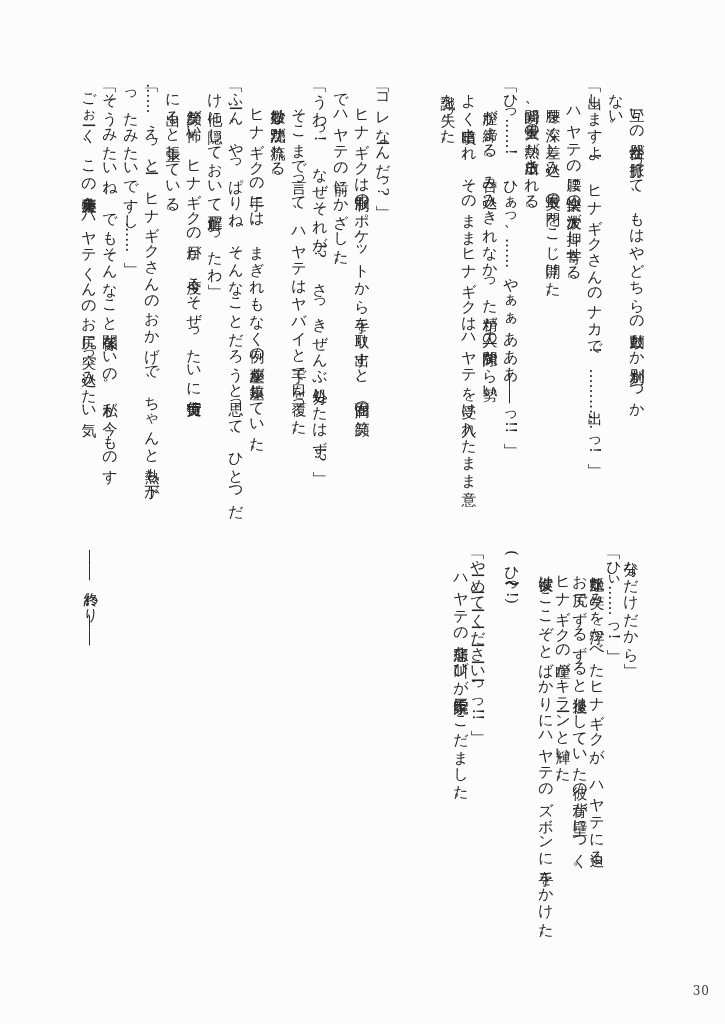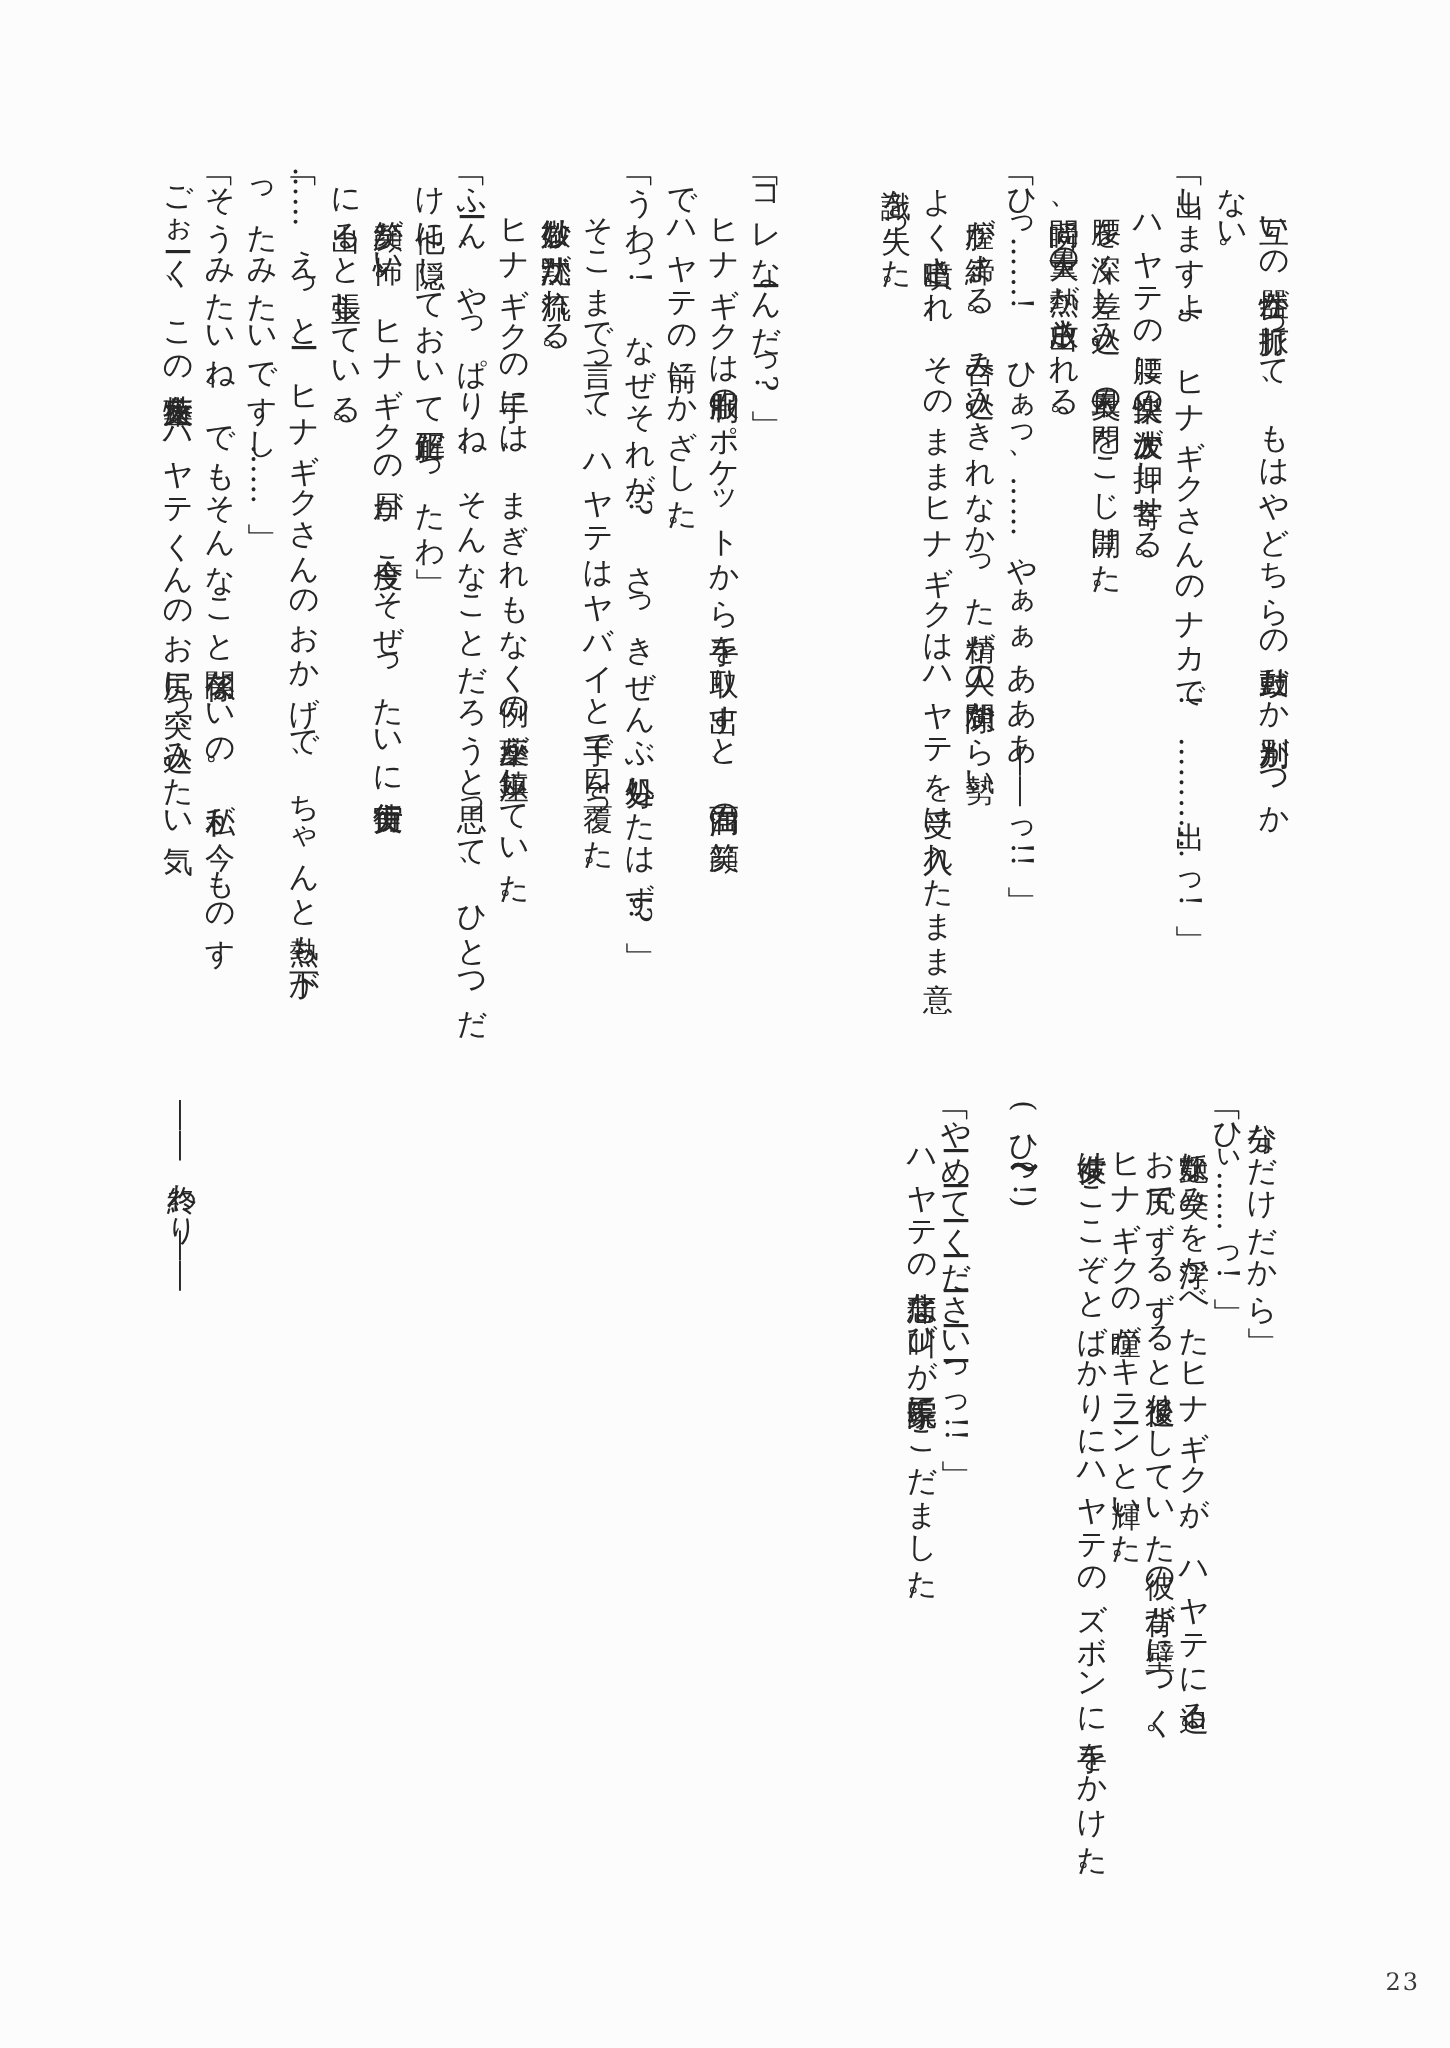--- a/index.html
+++ b/index.html
@@ -94,14 +94,14 @@
       <div class="line indent">妖艶な笑みを浮かべたヒナギクが、ハヤテに迫る。</div>
       <div class="line indent">お尻でずるずると後退りしていた彼の背が壁につく。</div>
       <div class="line indent">ヒナギクの瞳がキラーンと輝いた。</div>
       <div class="line indent">彼女はここぞとばかりにハヤテのズボンに手をかけた。</div>
       <div class="line brk-blank">(ひ〜〜〜っ!)</div>
       <div class="line brk-blank">「やーめーてーくーだーさーいーっっ!!」</div>
       <div class="line indent">ハヤテの悲痛な叫びが三千院家にこだました。</div>
       <div class="line brk-end end-mark">――終わり――</div>
     </div>
 
-  <div class="page-number">23</div>
+  <div class="page-number">30</div>
 </div>
 
 </body></html>

